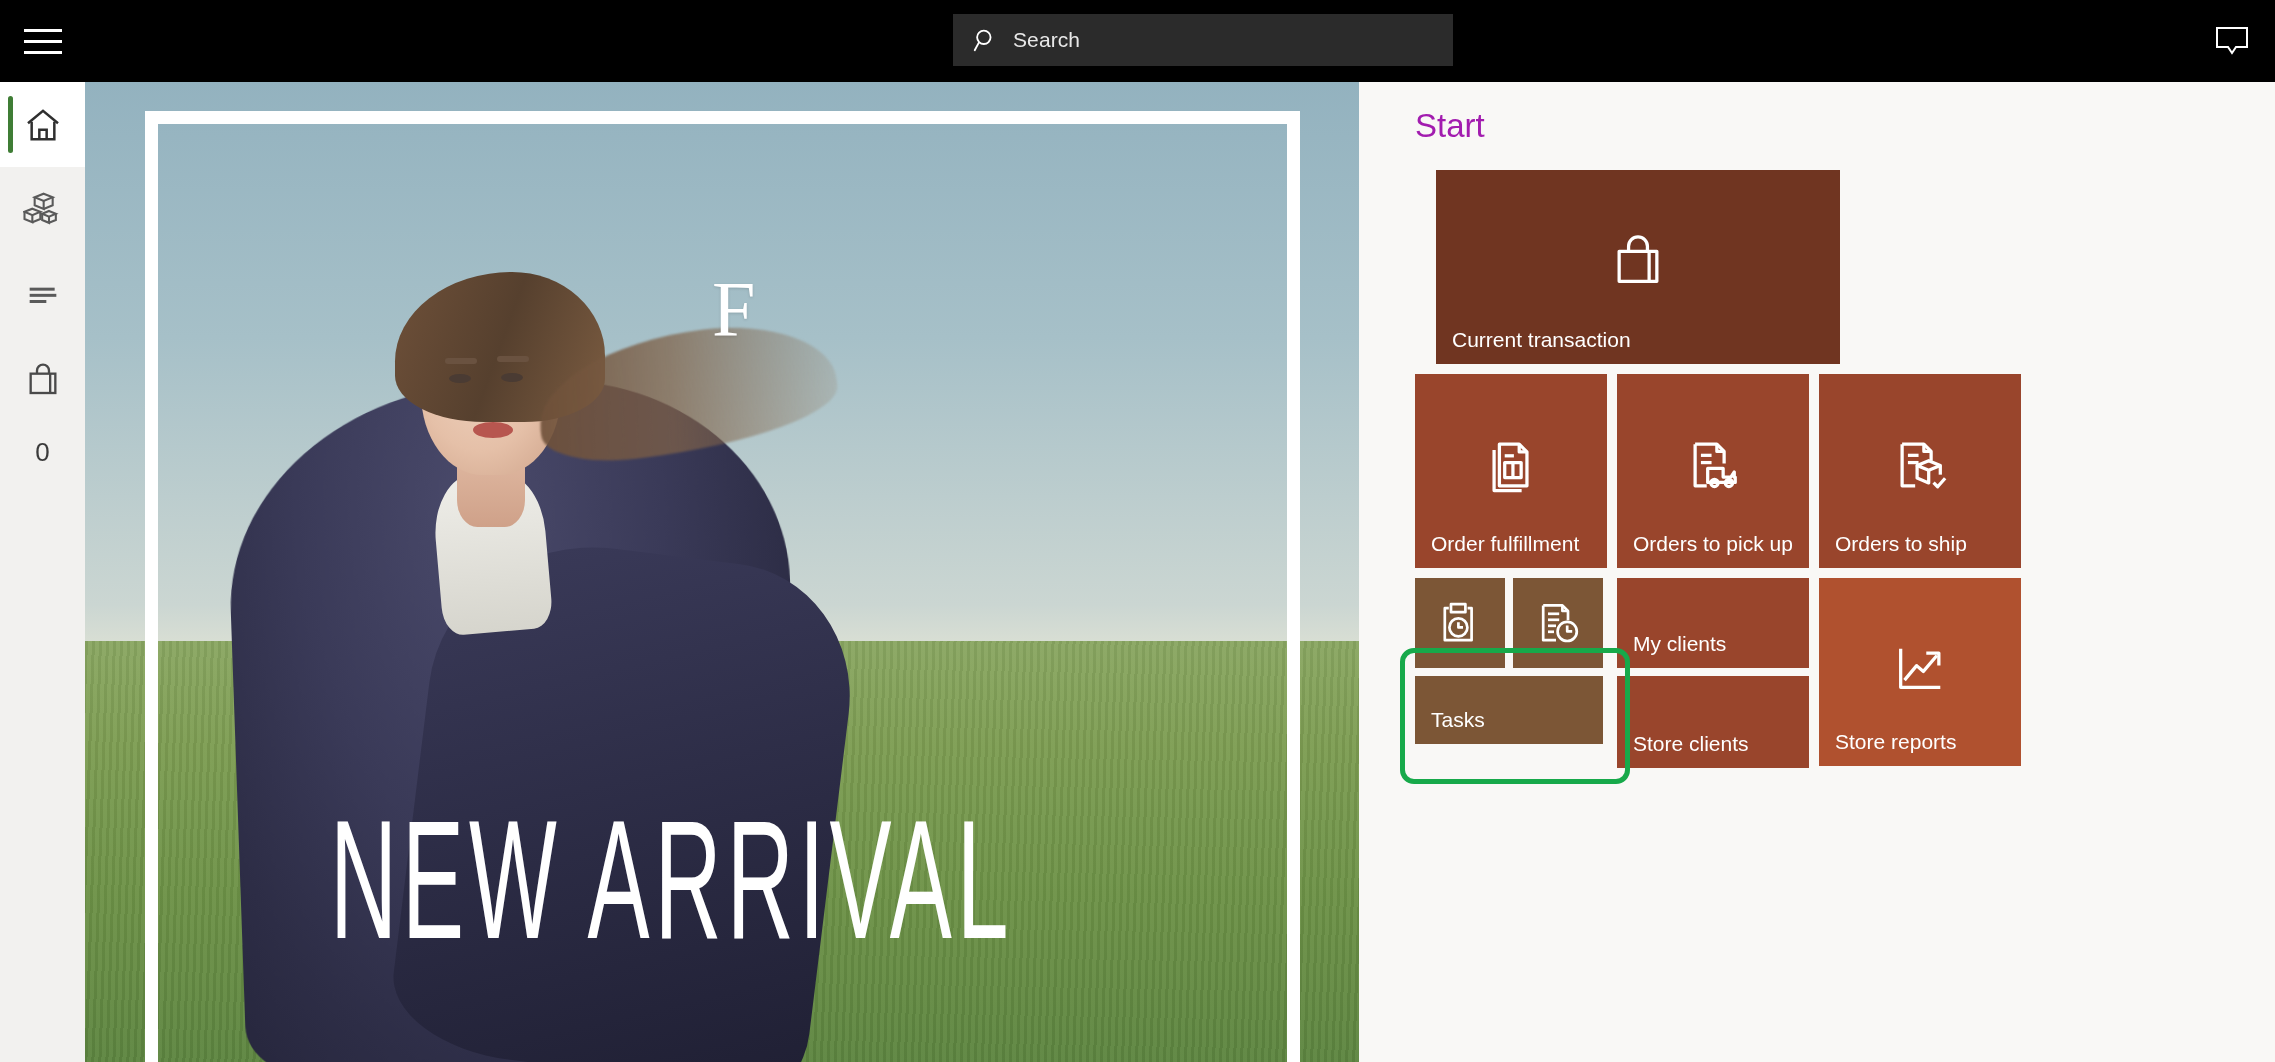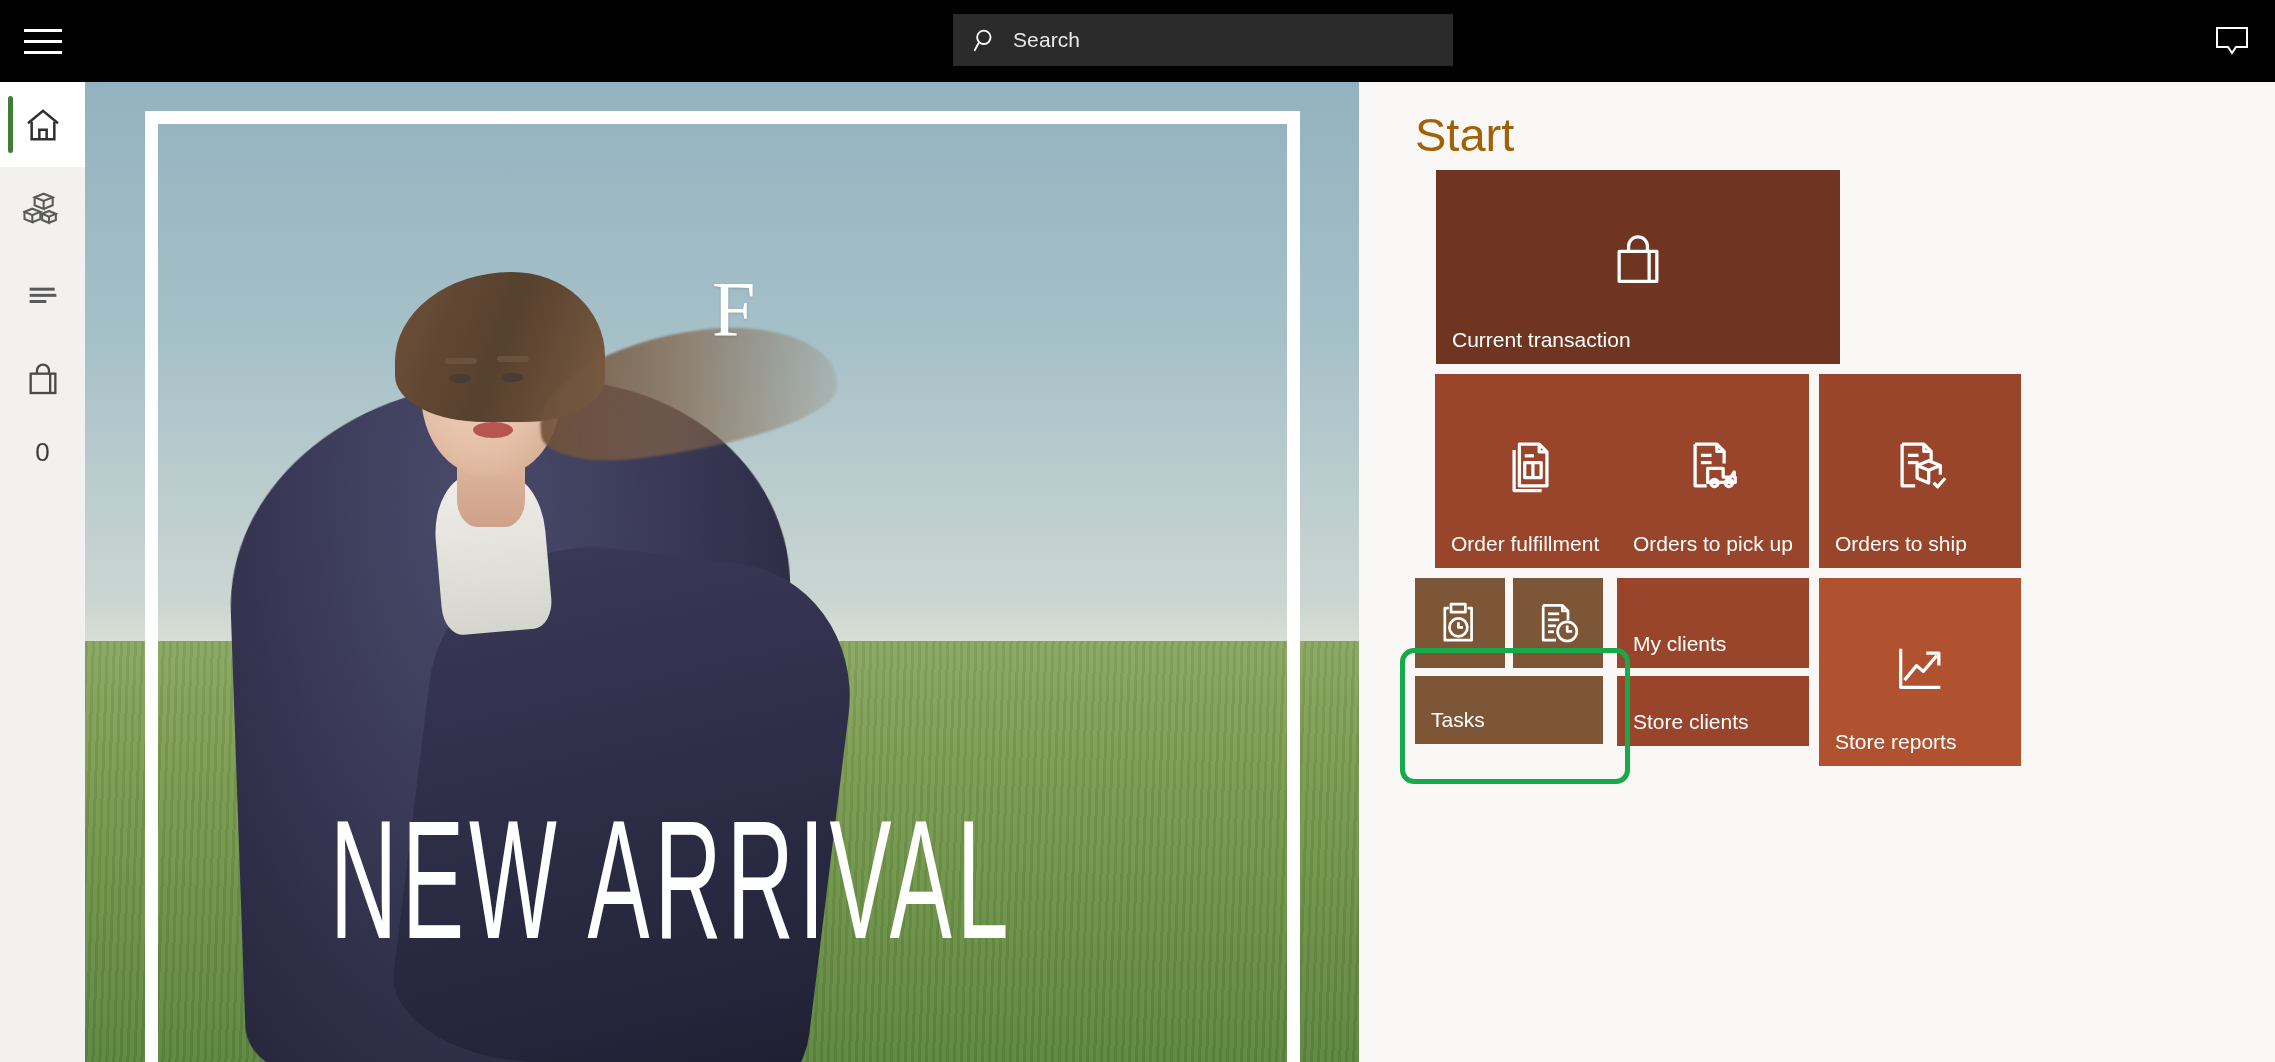--- a/index.html
+++ b/index.html
@@ -177,21 +177,21 @@
   }
 
   
   #start-panel {
     position: absolute; left: 1359px; top: 82px;
     width: 916px; height: 980px;
     background: #f9f8f6;
   }
   #start-title {
     position: absolute; left: 56px; top: 25px;
-    font-size: 47px; color: #a16207; font-weight: 400;
+    font-size: 33px; color: #a21caf; font-weight: 400;
     font-family: "Liberation Sans", sans-serif;
   }
   #tile-grid {
     position: absolute; left: 56px; top: 88px;
     width: 830px; height: 820px;
   }
   .tile {
     position: absolute;
     color: #ffffff;
     cursor: pointer;
@@ -312,21 +312,21 @@
   <div id="start-title">Start</div>
   <div id="tile-grid">
       <div class="tile" style="left: 0px; top: 0px; width: 404px; height: 194px; background: rgb(112, 53, 33); margin-left: 21px;">
         <svg viewBox="0 0 24 24" fill="none" stroke="#ffffff" stroke-width="1.35" stroke-linejoin="round" class="tile-icon" style="width: 58px; height: 58px; top: 62px;">
           <rect x="4.2" y="8" width="15.6" height="12.4"></rect>
           <path d="M8.1 8 V5.9 A3.9 3.9 0 0 1 15.9 5.9 V8"></path>
           <line x1="16.6" y1="8" x2="16.6" y2="20.4"></line>
         </svg>
         <span class="tile-label">Current transaction</span>
       </div>
-      <div class="tile" style="left: 0px; top: 204px; width: 192px; height: 194px; background: rgb(153, 69, 44); margin-left: 20px;">
+      <div class="tile" style="left: 0px; top: 204px; width: 192px; height: 194px; background: rgb(153, 69, 44);">
         <svg viewBox="0 0 24 24" fill="none" stroke="#ffffff" stroke-width="1.35" stroke-linejoin="round" class="tile-icon" style="width: 58px; height: 58px; top: 62px;">
           <path d="M7.2 3.4 H15.4 L18.6 6.6 V20.6 H7.2 Z"></path>
           <path d="M15.4 3.4 V6.6 H18.6"></path>
           <line x1="9.4" y1="8.2" x2="13.2" y2="8.2"></line>
           <rect x="9.4" y="11" width="6.8" height="6.2"></rect>
           <line x1="12.8" y1="11" x2="12.8" y2="17.2"></line>
           <path d="M5 5.8 V22.6 H16.4"></path>
         </svg>
         <span class="tile-label">Order fulfillment</span>
       </div>
@@ -377,21 +377,21 @@
           <circle cx="16.6" cy="16.2" r="4.8"></circle>
           <path d="M16.6 13.2 V16.2 H19.1"></path>
         </svg>
       </div>
       <div class="tile" style="left: 202px; top: 408px; width: 192px; height: 90px; background: rgb(153, 69, 44);">
         <span class="tile-label">My clients</span>
       </div>
       <div class="tile" style="left: 0px; top: 506px; width: 188px; height: 68px; background: rgb(124, 86, 54);">
         <span class="tile-label">Tasks</span>
       </div>
-      <div class="tile" style="left: 202px; top: 506px; width: 192px; height: 70px; background: rgb(153, 69, 44);">
+      <div class="tile" style="left: 202px; top: 506px; width: 192px; height: 92px; background: rgb(153, 69, 44);">
         <span class="tile-label">Store clients</span>
       </div>
       <div class="tile" style="left: 404px; top: 408px; width: 202px; height: 188px; background: rgb(176, 81, 47);">
         <svg viewBox="0 0 24 24" fill="none" stroke="#ffffff" stroke-width="1.35" stroke-linejoin="round" class="tile-icon" style="width: 58px; height: 58px; top: 62px;">
           <path d="M4 3.6 V19.6 H20.4"></path>
           <path d="M5.6 16.6 L10.6 10.6 L13.4 13 L19 6.4"></path>
           <path d="M14.6 5.4 H19.8 V10.6"></path>
         </svg>
         <span class="tile-label">Store reports</span>
       </div>

